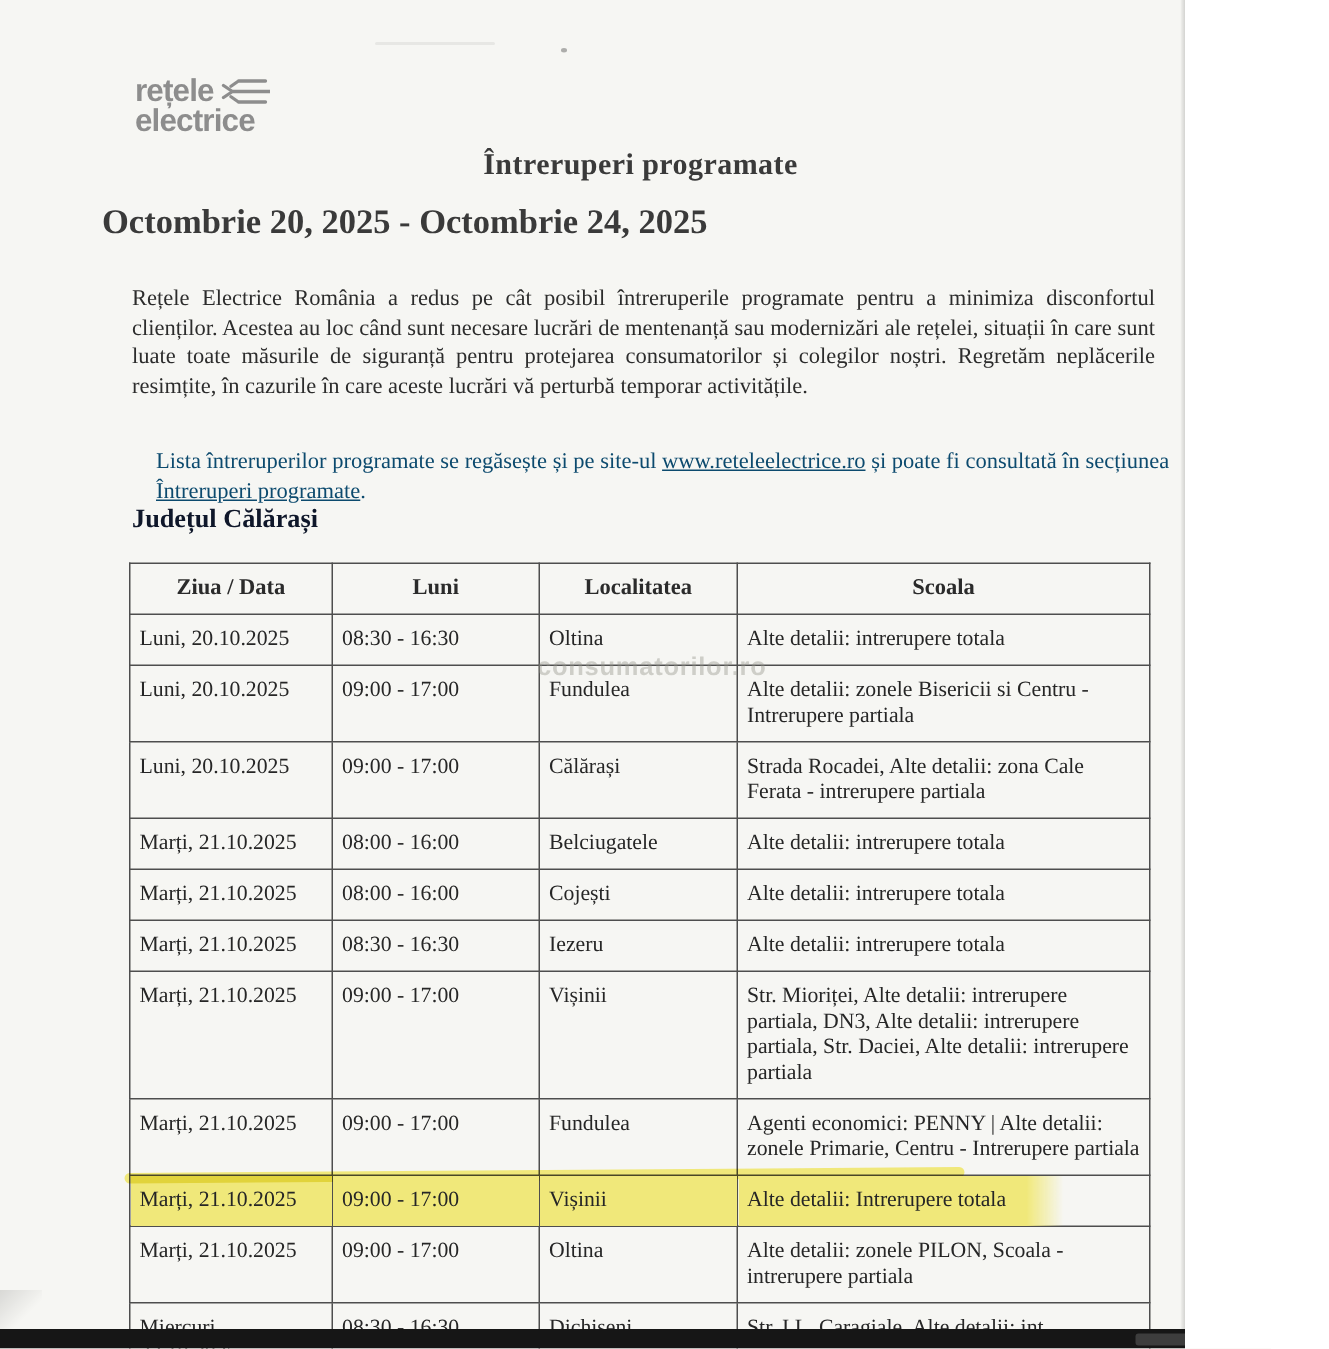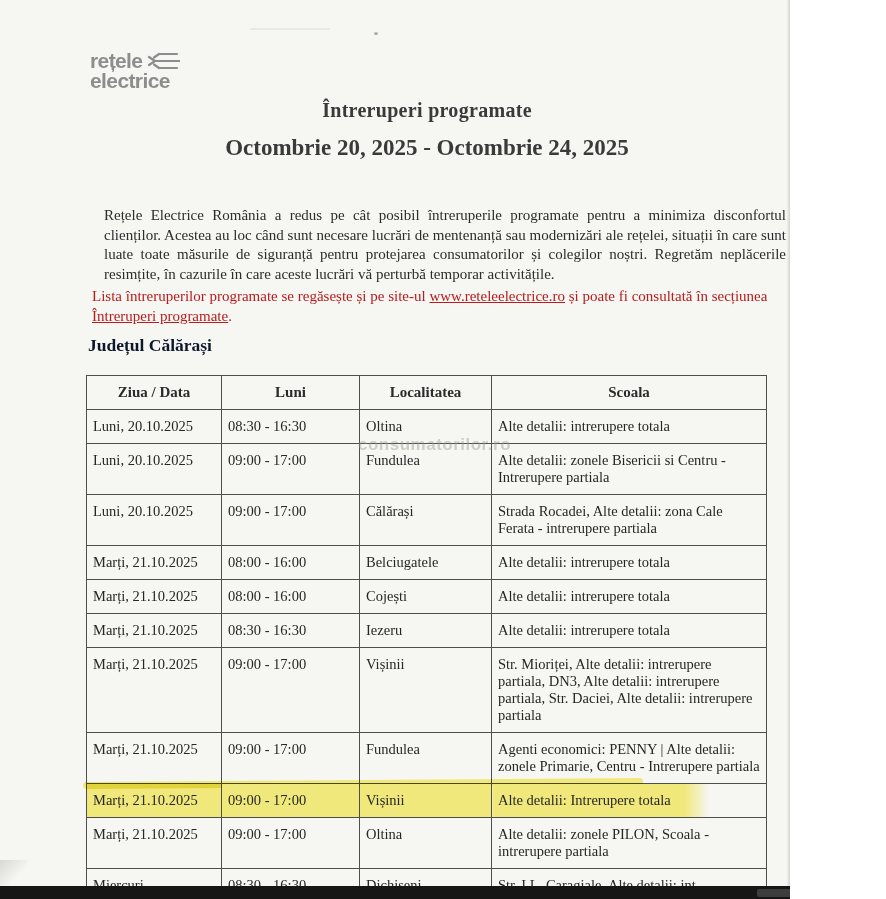--- a/index.html
+++ b/index.html
@@ -20,31 +20,31 @@
     color: var(--logo, #8d8d8d);
   }
   .logo-icon svg { display:block; }
   
   .doc-title {
     position:absolute; left:86px; top:99px; width:682px;
     text-align:center; font-weight:bold; font-size:20px; color:#3a3a3a;
     letter-spacing:0.3px;
   }
   .doc-daterange {
-    position:absolute; left:86px; top:135px; width:682px;
-    text-align:center; font-weight:bold; font-size:23px; color:#3a3a3a;
+    position:absolute; left:68px; top:135px; width:682px;
+    font-weight:bold; font-size:23px; color:#3a3a3a;
   }
   
   .para1 {
-    position:absolute; left:88px; top:190px; width:682px; margin:16px;
+    position:absolute; left:88px; top:190px; width:682px; margin:0;
     font-size:15px; line-height:19.5px; text-align:justify; color:#2c2c2c;
   }
   .para2 {
-    position:absolute; left:88px; top:283px; width:682px; margin:4px;
-    font-size:15px; line-height:19.5px; color:#b91c1c;
+    position:absolute; left:88px; top:283px; width:682px; margin:16px;
+    font-size:15px; line-height:19.5px; color:#0c4a6e;
   }
   .u { text-decoration:underline; }
   .county-heading {
     position:absolute; left:88px; top:335px; margin:0;
     font-size:17.5px; font-weight:bold; color:#0f172a;
   }
   
   .table-wrap { position:absolute; left:86px; top:375px; width:680px; }
   table {
     position:relative; z-index:1;

